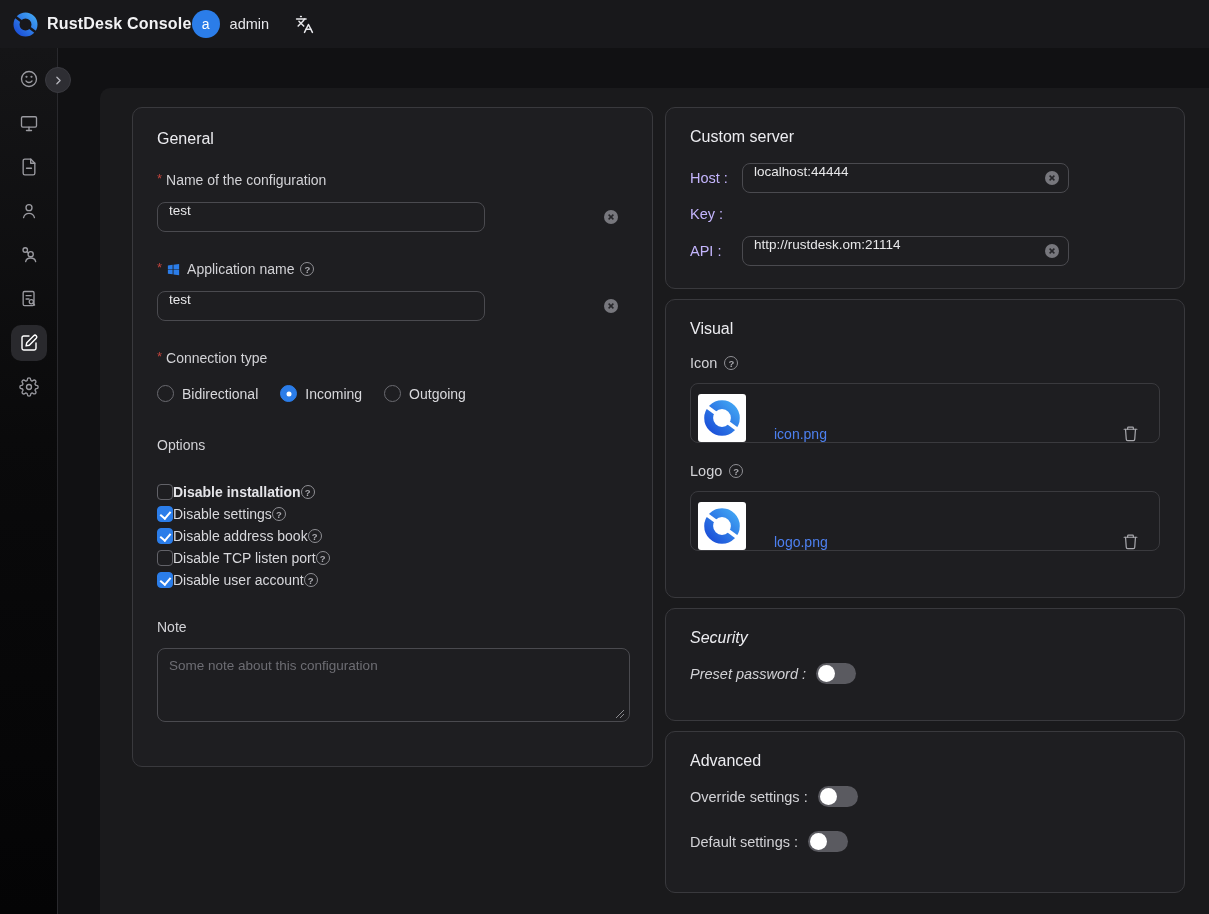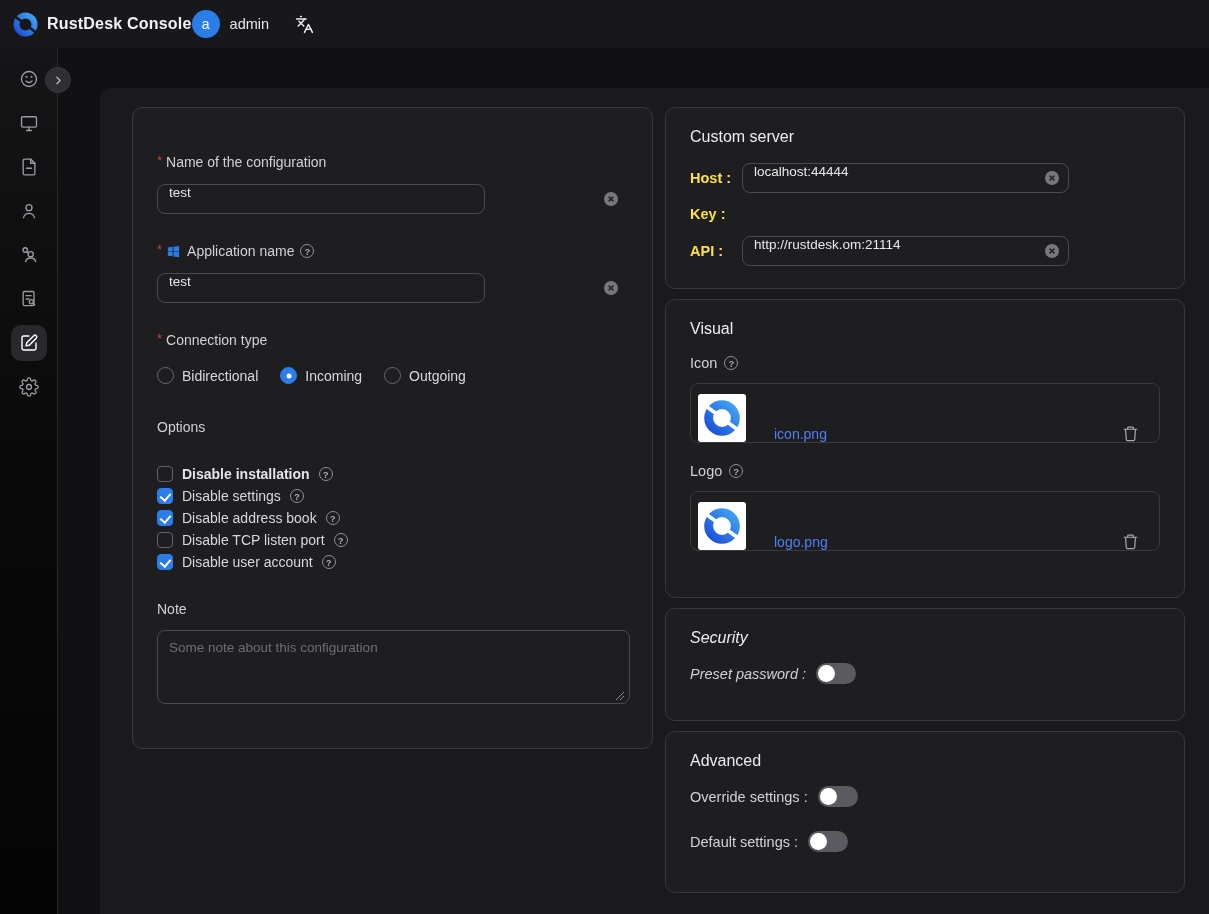--- a/index.html
+++ b/index.html
@@ -64,41 +64,41 @@
   
   .radio-group { display:flex; align-items:center; gap:22px; }
   .radio-item { display:flex; align-items:center; gap:8px; cursor:pointer; }
   .radio { width:17px; height:17px; border-radius:50%; border:1.6px solid #6a6a70; background:transparent; position:relative; flex:none;}
   .radio-item.selected .radio { background:#2b7de9; border-color:#2b7de9; }
   .radio-item.selected .radio::after { content:""; position:absolute; left:50%; top:50%;
       width:5px; height:5px; border-radius:50%; background:#fff; transform:translate(-50%,-50%); }
   .radio-label { color:#d8d8dc; font-size:14px; }
 
   
-  .opt-row { display:flex; align-items:center; gap:9px; height:22px; cursor:pointer; }
+  .opt-row { display:flex; align-items:center; height:22px; cursor:pointer; }
   .checkbox { width:16px; height:16px; border-radius:4px; border:1.6px solid #626268; position:relative; flex:none; }
   .opt-row.checked .checkbox { background:#2b7de9; border-color:#2b7de9; }
   .opt-row.checked .checkbox::after { content:""; position:absolute; left:4px; top:1.5px; width:5px;
       height:8px; border:solid #fff; border-width:0 2px 2px 0; transform:rotate(40deg); }
   .opt-label { color:#d8d8dc; font-size:14px; }
   .opt-row.bold .opt-label { font-weight:700; color:#e4e4e8; }
 
   
   .note-wrap { position:relative; margin-top:13px; }
   .note-area { width:473px; height:74px; background:transparent; border:1px solid #4a4a4f;
                border-radius:8px; resize:none; color:#e8e8ea; padding:9px 11px; font-size:13.5px;
                font-family:"Liberation Sans",sans-serif; outline:none; }
   .note-area::placeholder { color:#6d6d73; }
   .grip { position:absolute; right:3px; bottom:7px; display:flex; }
 
   
   .server-card { padding:20px 24px 22px 24px; }
   .srv-row { display:flex; align-items:center; margin-top:13px; }
   .srv-row:first-of-type { margin-top:16px; }
-  .srv-label { width:52px; color:#fde047; font-size:14.5px; flex:none;font-weight:bold; }
+  .srv-label { width:52px; color:#c4b5fd; font-size:14.5px; flex:none; }
   .srv-input-wrap { flex:none; width:327px; position:relative; }
   .srv-input { width:327px; }
   .key-chip { display:flex; align-items:center; gap:5px; background:#303036; border-radius:3px;
               padding:3px 6px 3px 7px; }
   .key-text { font-family:"DejaVu Sans Mono","Liberation Mono",monospace; font-size:12px; color:#dededf; }
   .copy-ic { width:14px; height:14px; display:flex; cursor:pointer; }
 
   
   .visual-card { padding:20px 24px 46px 24px; }
   .vis-label { display:flex; align-items:center; gap:7px; color:#d2d2d6; font-size:14.5px; margin-top:17px; }
@@ -223,20 +223,21 @@
 
 <button class="expand-btn">
   <svg width="13" height="13" viewBox="0 0 24 24" fill="none" stroke="currentColor" stroke-width="2.4" stroke-linecap="round" stroke-linejoin="round">
       <path d="M9 6l6 6-6 6"></path>
     </svg>
 </button>
 
 <main class="panel">
 
   <section class="card general-card">
+    <h2>General</h2>
 
     <div class="label-row mt24">
       <span class="req">*</span>
       <span>Name of the configuration</span>
     </div>
     <div class="input-wrap mt13">
       <input class="text-input" readonly="" value="test" style="">
       <span class="clear-ic">
         <svg viewBox="0 0 16 16">
             <circle cx="8" cy="8" r="7" fill="#77777d"></circle>

